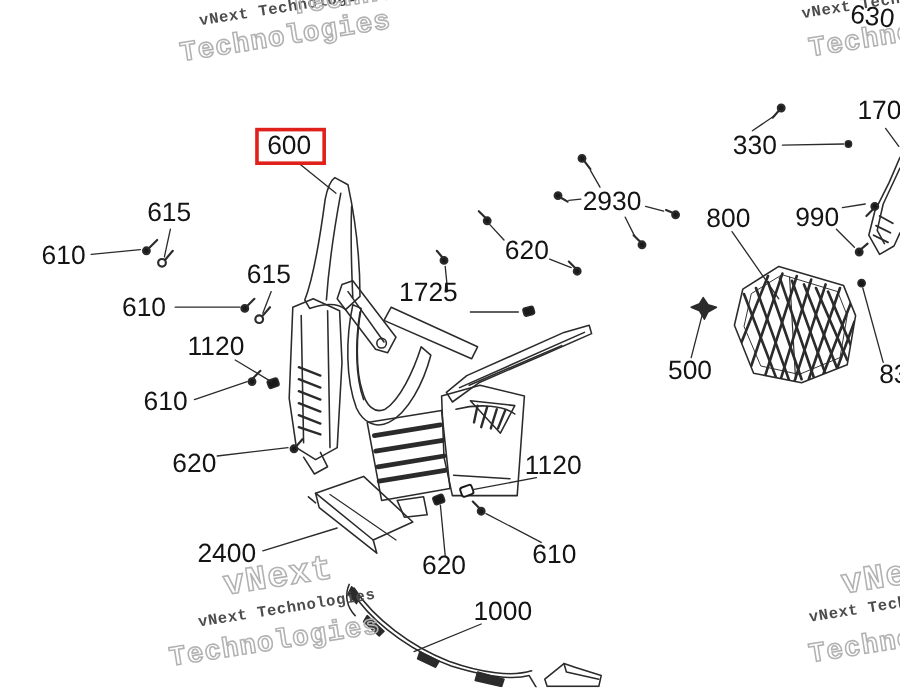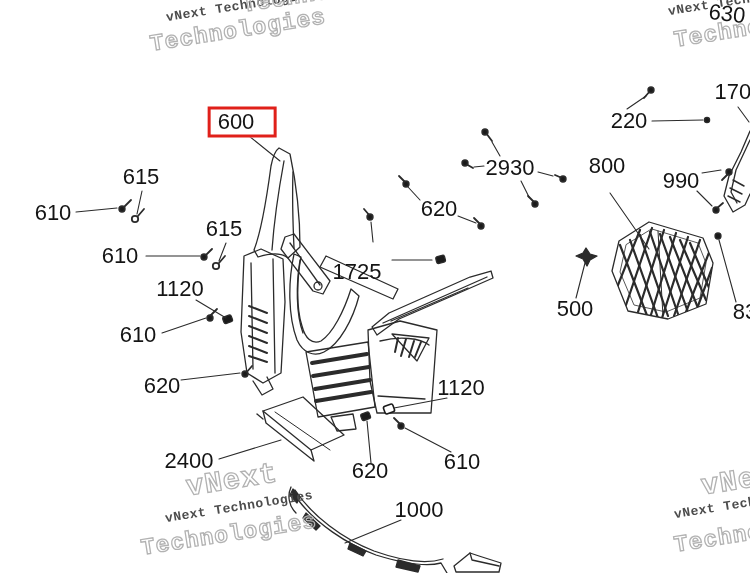--- a/index.html
+++ b/index.html
@@ -1,21 +1,21 @@
 <!DOCTYPE html>
 <html><head>
 <meta charset="utf-8">
 <style>
   html,body{margin:0;padding:0;background:#fff;}
   .stage{position:relative;width:750px;height:573px;overflow:hidden;background:#ffffff;
          font-family:"Liberation Sans",sans-serif;}
   svg.art{position:absolute;left:0;top:0;}
   .lbl{position:absolute;transform:translate(-50%,-50%);font-size:22px;color:#141414;
        white-space:nowrap;line-height:1;z-index:5;}
-  .lbl.hl{border:3px solid #e0201a;padding:1px 19px 2px 7px;background:#fff;}
+  .lbl.hl{border:3px solid #e0201a;padding:1px 9px 2px 7px;background:#fff;}
   .wm{position:absolute;transform:translate(-50%,-50%) rotate(-9deg);white-space:nowrap;
       font-family:"Liberation Mono",monospace;font-weight:bold;z-index:1;pointer-events:none;}
   .wm-dark{font-size:13px;color:#4c4c4c;letter-spacing:.5px;}
   .wm-out{font-size:23px;color:rgba(255,255,255,.08);-webkit-text-stroke:1.3px #b2b2b2;
           letter-spacing:1px;}
   .wm-out.big{font-size:29px;}
 </style>
 </head>
 <body>
 
@@ -178,27 +178,27 @@
 
   <div class="lbl hl" style="left:242px;top:122px">600</div>
   <div class="lbl" style="left:141px;top:177px">615</div>
   <div class="lbl" style="left:53px;top:213px">610</div>
   <div class="lbl" style="left:224px;top:229px">615</div>
   <div class="lbl" style="left:120px;top:256px">610</div>
   <div class="lbl" style="left:180px;top:289px">1120</div>
   <div class="lbl" style="left:138px;top:335px">610</div>
   <div class="lbl" style="left:162px;top:386px">620</div>
   <div class="lbl" style="left:189px;top:461px">2400</div>
-  <div class="lbl" style="left:357px;top:272px">1725</div>
+  <div class="lbl" style="left:357px;top:244px">1725</div>
   <div class="lbl" style="left:439px;top:209px">620</div>
   <div class="lbl" style="left:510px;top:168px">2930</div>
-  <div class="lbl" style="left:629px;top:121px">220</div>
+  <div class="lbl" style="left:629px;top:121px">330</div>
   <div class="lbl" style="left:727px;top:14px;transform:translate(-50%,-50%) rotate(7deg)">630</div>
   <div class="lbl" style="left:739px;top:92px">1700</div>
-  <div class="lbl" style="left:607px;top:166px">800</div>
+  <div class="lbl" style="left:607px;top:182px">800</div>
   <div class="lbl" style="left:681px;top:181px">990</div>
   <div class="lbl" style="left:575px;top:309px">500</div>
   <div class="lbl" style="left:751px;top:312px">830</div>
   <div class="lbl" style="left:461px;top:388px">1120</div>
   <div class="lbl" style="left:462px;top:462px">610</div>
   <div class="lbl" style="left:370px;top:471px">620</div>
   <div class="lbl" style="left:419px;top:510px">1000</div>
 
 </div>
 

